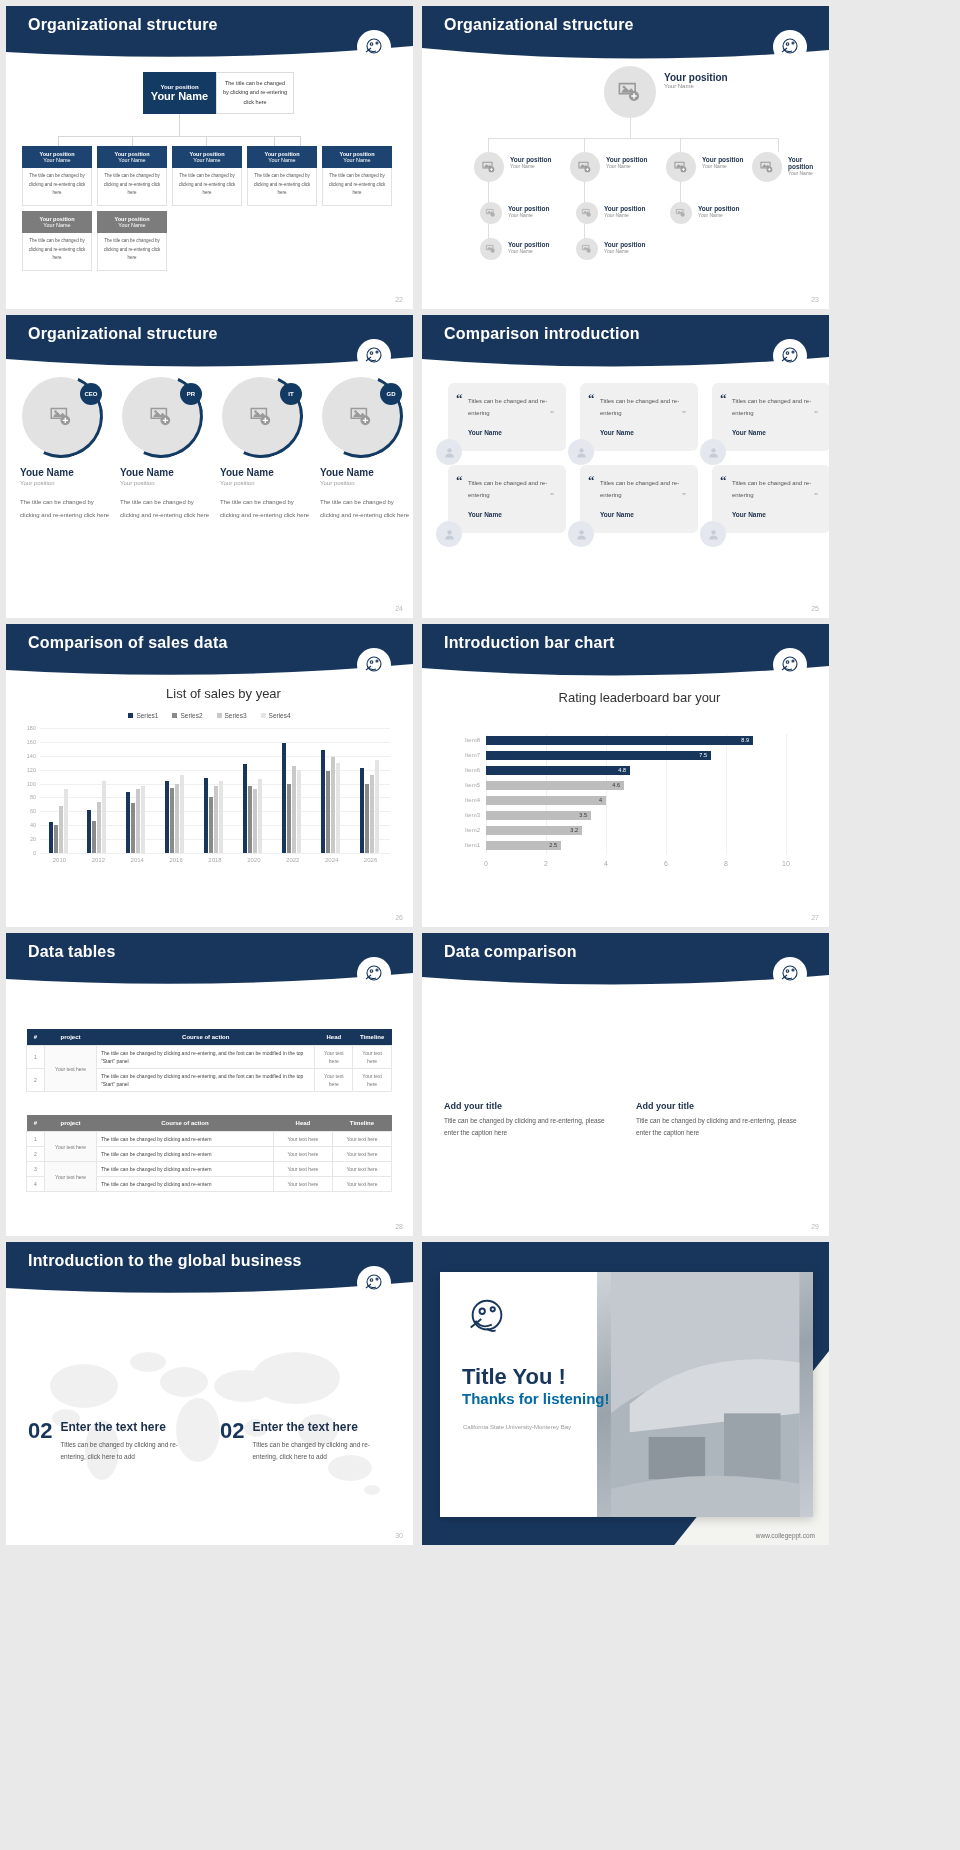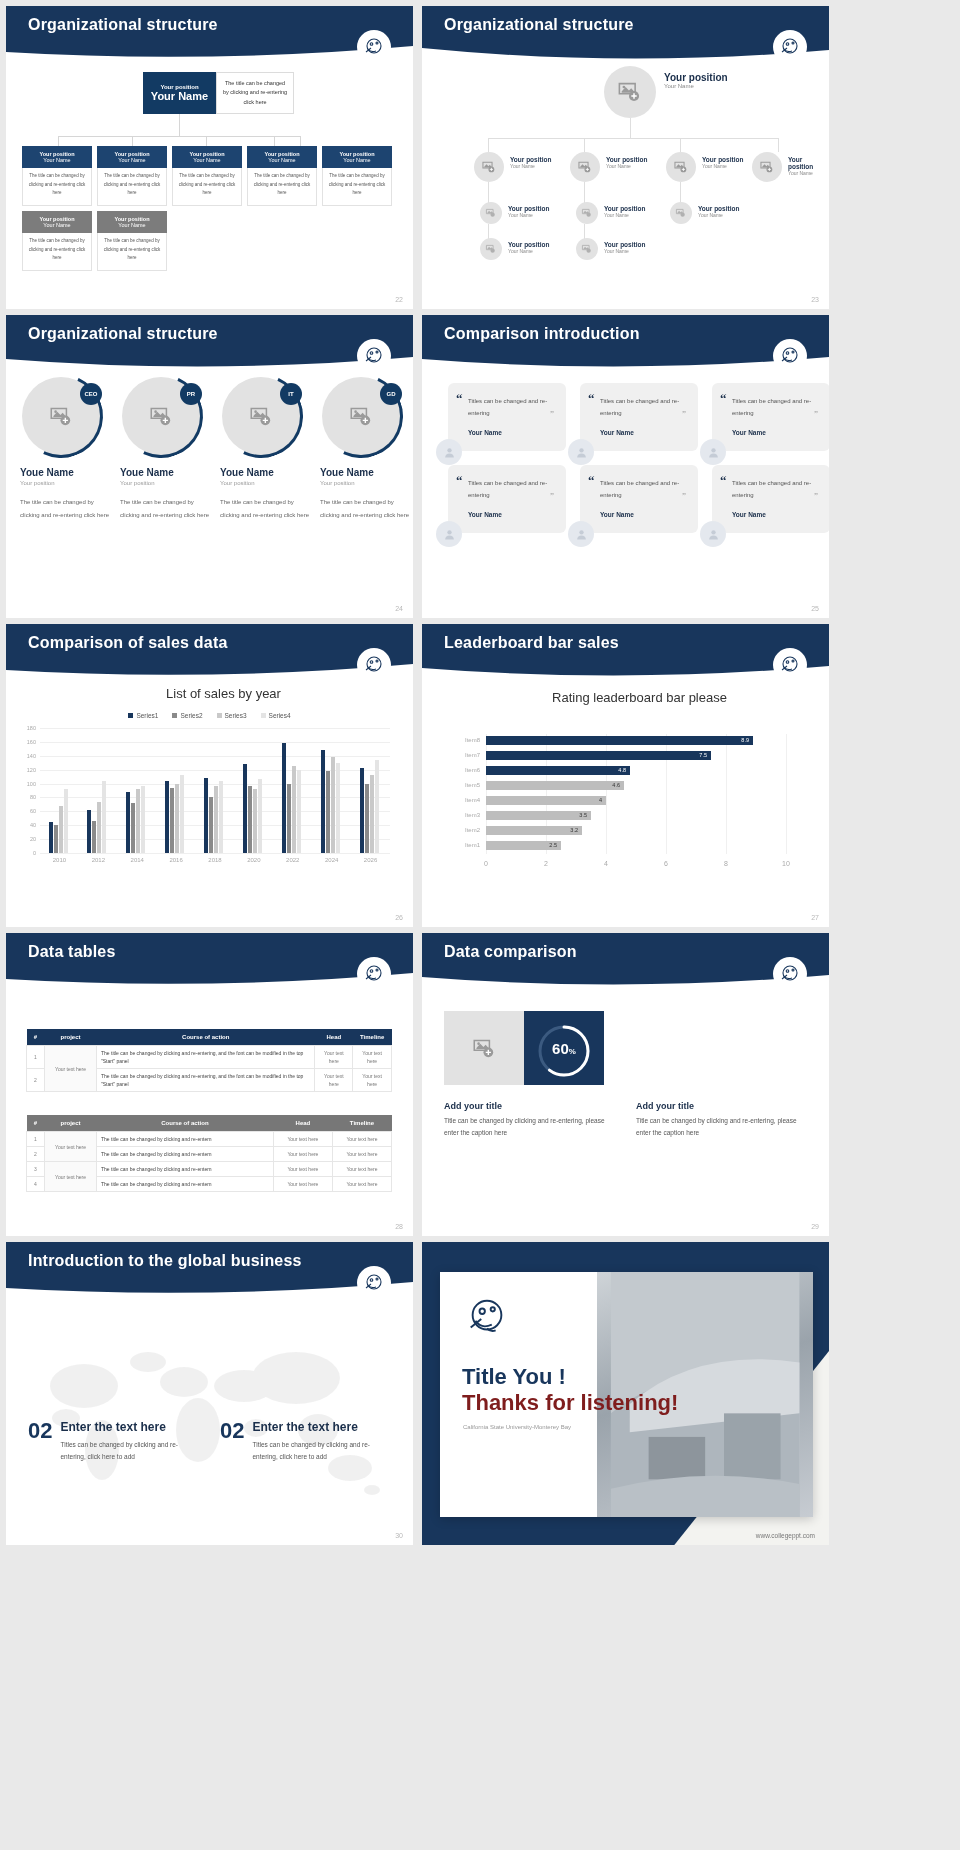--- a/index.html
+++ b/index.html
@@ -178,22 +178,22 @@
   .ty-navy { position:absolute; left:0; top:0; width:100%; height:100%;
              background:#18365c;
              clip-path: polygon(0 0, 100% 0, 100% 36%, 62% 100%, 0 100%); }
   .ty-card { position:absolute; left:18px; top:30px; right:16px; bottom:28px;
              background:#fff; box-shadow:0 2px 10px rgba(0,0,0,.2); overflow:hidden; }
   .ty-photo { position:absolute; right:0; top:0; bottom:0; width:58%;
               background:linear-gradient(160deg,#cfd4d8 0%, #9aa3ab 45%, #c7ccd2 100%); }
   .ty-logo { position:absolute; left:24px; top:22px; width:46px; height:46px; }
   .ty-h1 { position:absolute; left:22px; top:92px; font-size:22px;
            font-weight:bold; color:#18365c; }
-  .ty-h2 { position:absolute; left:22px; top:118px; font-size:22px;
-           font-weight:bold; color:#7f1d1d; }
+  .ty-h2 { position:absolute; left:22px; top:118px; font-size:15px;
+           font-weight:bold; color:#0369a1; }
   .ty-sub { position:absolute; left:23px; top:152px; font-size:6px; color:#999; }
   .ty-url { position:absolute; right:14px; bottom:6px; font-size:6.5px; color:#777; }
 </style>
 </head>
 <body>
 
 <div class="grid">
 
   <div class="slide">
     <div class="band">
@@ -741,31 +741,31 @@
       </div>
     <div class="pageno">26</div>
   </div>
 
   <div class="slide">
     <div class="band">
       <svg viewBox="0 0 407 56" preserveAspectRatio="none">
           <path d="M0,0 H407 V42 Q203,60 0,44 Z" fill="#18365c"></path>
         </svg>
     </div>
-    <div class="band-title">Leaderboard bar sales</div>
+    <div class="band-title">Introduction bar chart</div>
     <div class="logo">
       <svg viewBox="0 0 24 24" fill="none" stroke="#18365c" stroke-width="1.1">
           <circle cx="12" cy="11" r="7"></circle>
           <circle cx="9.5" cy="9" r="1.3"></circle>
           <circle cx="15" cy="8" r="1"></circle>
           <path d="M6 14 q3 4 8 2"></path>
           <path d="M4 17 l5-4"></path>
         </svg>
     </div>
-    <div class="chart-title" style="top:66px;">Rating leaderboard bar please</div>
+    <div class="chart-title" style="top:66px;">Rating leaderboard bar your</div>
     <div class="plot27" id="plot27">
         <div class="vgl" style="left: 0px;"></div>
         <div class="xt27" style="left: 0px;">0</div>
         <div class="vgl" style="left: 60px;"></div>
         <div class="xt27" style="left: 60px;">2</div>
         <div class="vgl" style="left: 120px;"></div>
         <div class="xt27" style="left: 120px;">4</div>
         <div class="vgl" style="left: 180px;"></div>
         <div class="xt27" style="left: 180px;">6</div>
         <div class="vgl" style="left: 240px;"></div>
@@ -902,38 +902,20 @@
     <div class="logo">
       <svg viewBox="0 0 24 24" fill="none" stroke="#18365c" stroke-width="1.1">
           <circle cx="12" cy="11" r="7"></circle>
           <circle cx="9.5" cy="9" r="1.3"></circle>
           <circle cx="15" cy="8" r="1"></circle>
           <path d="M6 14 q3 4 8 2"></path>
           <path d="M4 17 l5-4"></path>
         </svg>
     </div>
 
-    <div class="dcbox" style="left:22px;">
-      <div class="dcimg">
-          <svg viewBox="0 0 24 24" fill="#9a9a9a">
-            <path d="M3 5h14v9H3z" fill="none" stroke="#9a9a9a" stroke-width="1.4"></path>
-            <path d="M5 12l3.5-4 3 3 2-2L17 13H5z"></path>
-            <circle cx="7" cy="8" r="1.2"></circle>
-            <circle cx="16" cy="16" r="4.5"></circle>
-            <path d="M16 13.6v4.8M13.6 16h4.8" stroke="#fff" stroke-width="1.3"></path>
-          </svg>
-        </div>
-      <div class="dcdial">
-        <svg class="ringsvg" viewBox="0 0 80 80">
-          <circle cx="40" cy="40" r="24" fill="none" stroke="#3b5a80" stroke-width="3"></circle>
-          <circle cx="40" cy="40" r="24" fill="none" stroke="#ffffff" stroke-width="3" stroke-dasharray="90.5 150.8" transform="rotate(-90 40 40)" stroke-linecap="round"></circle>
-        </svg>
-        <span class="dcnum"><span>60</span><small>%</small></span>
-      </div>
-    </div>
     <div class="dctitle" style="left:22px;top:168px;">Add your title</div>
     <div class="dctext" style="left:22px;top:182px;">Title can be changed by clicking and re-entering, please enter the caption here</div>
 
     <div class="dctitle" style="left:214px;top:168px;">Add your title</div>
     <div class="dctext" style="left:214px;top:182px;">Title can be changed by clicking and re-entering, please enter the caption here</div>
 
     <div class="pageno">29</div>
   </div>
 
   <div class="slide">

